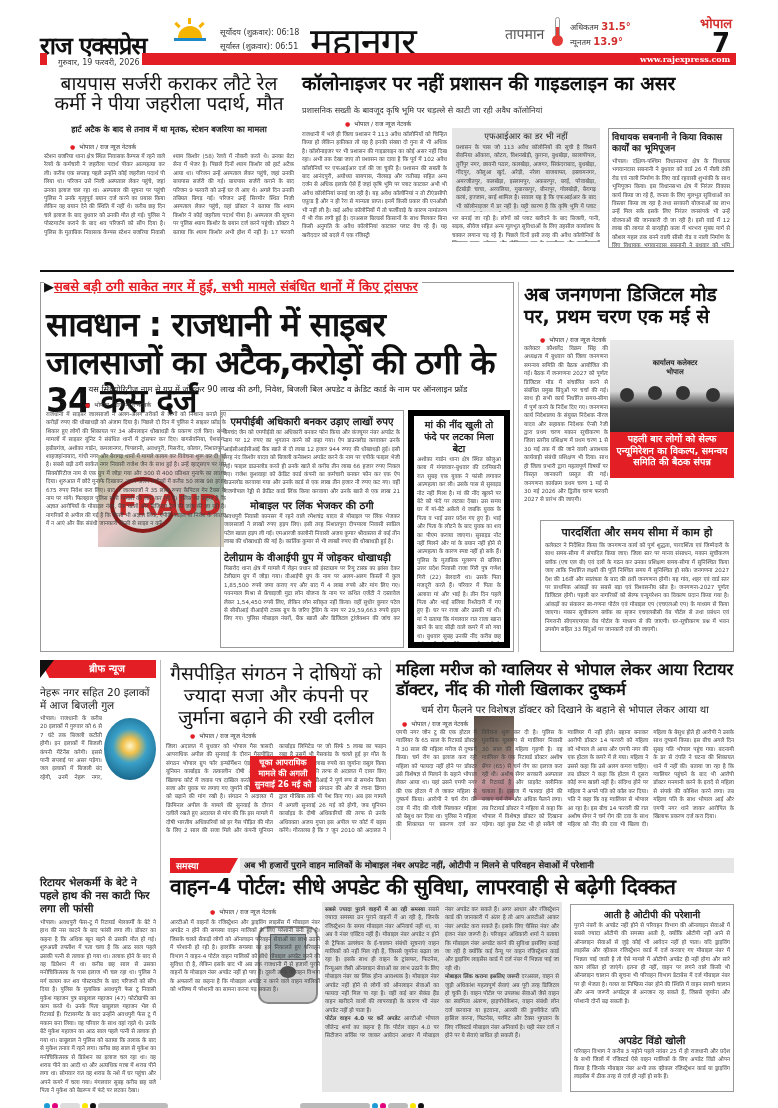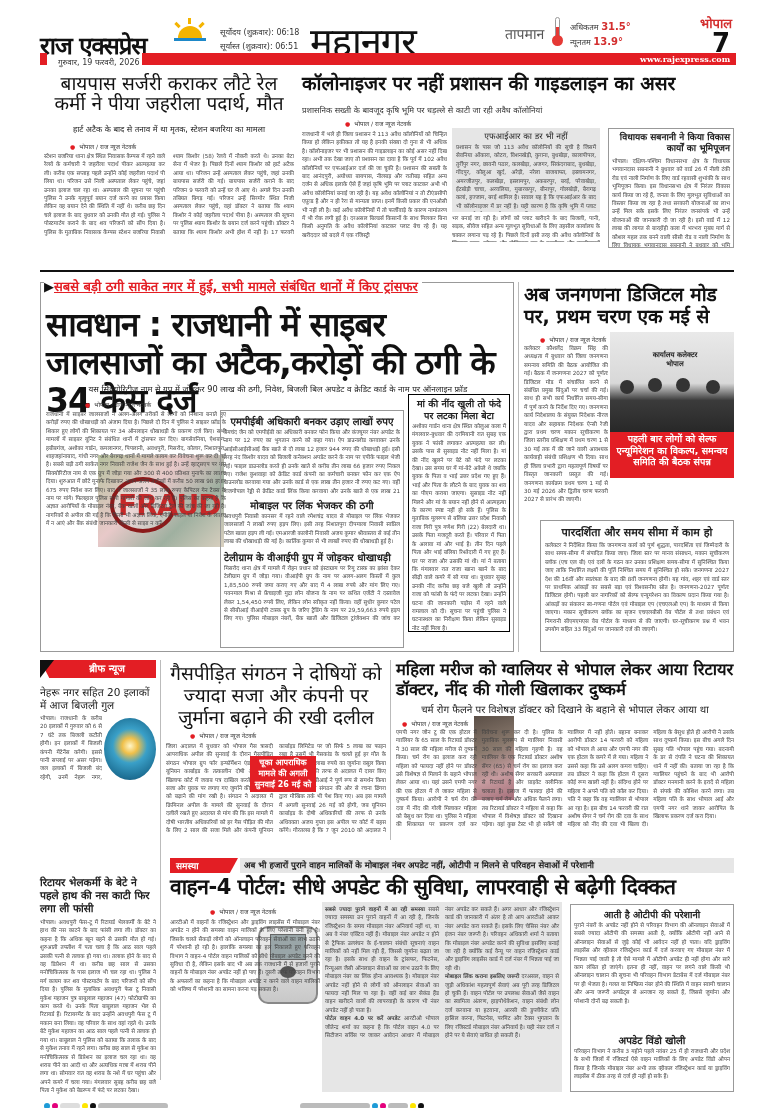--- a/index.html
+++ b/index.html
@@ -19,21 +19,21 @@
 .thermo .fill{position:absolute;left:4px;top:10px;width:3px;height:12px;background:#e53935}
 .temps{left:570px;top:20px;font-size:8px;line-height:14px;color:#333}
 .temps b{color:#d32f2f;font-size:10px}
 .city{left:700px;top:14px;font-size:13px;color:#d32f2f;font-weight:bold}
 .pageno{left:712px;top:28px;font-size:26px;font-weight:bold;color:#111}
 .date{left:58px;top:56px;font-size:8px;color:#333}
 .redbar{left:40px;top:53px;width:7px;height:12px;background:#e31e24}
 .redbar2{left:142px;top:53px;width:594px;height:12px;background:#e31e24}
 .url{left:640px;top:54px;font-size:8px;color:#fff;font-family:"DejaVu Serif",serif;font-weight:bold}
 .h1{font-family:"DejaVu Sans",sans-serif;color:#111;line-height:1.05}
-.sub{font-size:8.5px;font-weight:normal;color:#222}
+.sub{font-size:8.5px;font-weight:bold;color:#222}
 .byline{font-size:6px;color:#333}
 .byline:before{content:"●";color:#e31e24;margin-right:4px}
 .body{font-size:5.6px;line-height:8.4px;color:#444;text-align:justify}
 .rule{background:#111;height:1.5px}
 .box{border:1px solid #999}
 .grey{background:#e6e6e6}
 .redtag{background:#e31e24;color:#fff;font-weight:bold;text-align:center}
 .img{overflow:hidden}
 .regmark span{display:inline-block;width:6px;height:6px;border-radius:50%;margin-right:2px}
 </style>
@@ -79,21 +79,21 @@
 <div class="abs" style="left:302px;top:104px;width:300px;font-size:8px;color:#333">प्रशासनिक सख्ती के बावजूद कृषि भूमि पर धड़ल्ले से काटी जा रही अवैध कॉलोनियां</div>
 <div class="abs byline" style="left:345px;top:120px">भोपाल / राज न्यूज नेटवर्क</div>
 <div class="abs body" style="left:302px;top:130px;width:145px;height:110px;overflow:hidden">राजधानी में भले ही जिला प्रशासन ने 113 अवैध कॉलोनियों को चिन्हित किया हो लेकिन हकीकत तो यह है इनकी संख्या दो गुना से भी अधिक है। कॉलोनाइजर पर भी प्रशासन की गाइडलाइन का कोई असर नहीं दिख रहा। अभी तक देखा जाए तो प्रशासन का दावा है कि पूर्व में 102 अवैध कॉलोनियों पर एफआईआर दर्ज की जा चुकी है। प्रशासन की सख्ती के बाद आनंदपुरी, अयोध्या बायपास, नीलबड़ और रातीबड़ सहित अन्य दर्जन से अधिक इलाके ऐसे हैं जहां कृषि भूमि पर प्लाट काटकर अभी भी अवैध कॉलोनियां बनाई जा रही है। यह अवैध कॉलोनियां न तो टीएंडसीपी एप्रूव्ड हैं और न ही रेरा से मान्यता प्राप्त। इनमें किसी प्रकार की एनओसी भी नहीं ली है। कई अवैध कॉलोनियों में तो फर्जीवाड़े के कारण नामांतरण में भी रोक लगी हुई है। दरअसल बिल्डर्स किसानों के साथ मिलकर बिना किसी अनुमति के अवैध कॉलोनियां काटकर प्लाट बेच रहे हैं। यह खरीददार को बदले में एक रजिस्ट्री</div>
 <div class="abs grey" style="left:452px;top:128px;width:148px;height:84px;padding:2px 4px;overflow:hidden">
   <div style="font-size:8.5px;text-align:center;color:#222;margin-bottom:2px">एफआईआर का डर भी नहीं</div>
   <div class="body">प्रशासन के पास जो 113 अवैध कॉलोनियों की सूची है जिसमें सेवनिया ओंकारा, कोटरा, विशनखेड़ी, कुराना, बुधखेड़ा, कालापीपल, तुर्रीपुर नगर, छावनी पठार, कलखेड़ा, अजगर, सिकंदराबाद, बुधखेड़ा, गोंदपुर, कोलुआ खुर्द, अरेड़ी, नरेला बाजयाफ्त, इस्लामनगर, अमरजीतपुर, कलखेड़ा, इस्लामपुर, अकबरपुर, बरई, परेवाखेड़ा, ईंटखेड़ी चाचा, अरवलिया, मुबारकपुर, बीनापुर, गोलखेड़ी, बैरागढ़ कलां, हज्जाम, बरई शामिल है। सवाल यह है कि एफआईआर के बाद भी कॉलोनाइजर में डर नहीं है। यही कारण है कि कृषि भूमि में प्लाट काटकर बेचने का कारोबार थमा नहीं रहा।</div>
 </div>
 <div class="abs body" style="left:452px;top:214px;width:148px;height:28px;overflow:hidden">भर बनाई जा रही है। लोगों को प्लाट खरीदने के बाद बिजली, पानी, सड़क, सीवेज सहित अन्य मूलभूत सुविधाओं के लिए तहसील कार्यालय के चक्कर लगाना पड़ रहे हैं। पिछले दिनों इसी तरह की अवैध कॉलोनियों के खिलाफ हुजूर, कोलार और गोविंदपुरा वृत्त के एसडीएम और तहसीलदारों को कलेक्टर ने सख्ती के निर्देश दिए थे।</div>
 
 <div class="abs box" style="left:608px;top:128px;width:126px;height:120px;padding:3px;overflow:hidden">
-  <div style="font-size:9px;font-weight:bold;text-align:right;line-height:11px;margin-bottom:3px">विधायक सबनानी ने किया विकास कार्यों का भूमिपूजन</div>
+  <div style="font-size:9px;font-weight:bold;text-align:left;line-height:11px;margin-bottom:3px">विधायक सबनानी ने किया विकास कार्यों का भूमिपूजन</div>
   <div class="body">भोपाल। दक्षिण-पश्चिम विधानसभा क्षेत्र के विधायक भगवानदास सबनानी ने बुधवार को वार्ड 26 में नीली टंकी रोड एवं नाली निर्माण के लिए वार्ड रहवासी शुभांकी के साथ भूमिपूजन किया। इस विधानसभा क्षेत्र में निरंतर विकास कार्य किया जा रहे हैं, जनता के लिए मूलभूत सुविधाओं का विस्तार किया जा रहा है तथा सरकारी योजनाओं का लाभ उन्हें मिल सके इसके लिए निरंतर जनसंपर्क भी उन्हें योजनाओं की जानकारी दी जा रही है। इसी वार्ड में 12 लाख की लागत से बारहोंही कला में भरभरा मुख्य मार्ग से कौशल महल तक बनने वाली सीसी रोड व नाली निर्माण के लिए विधायक भगवानदास सबनानी ने बुधवार को भूमि पूजन किया। इस मौके पर बड़ी संख्या में वार्ड के रहवासी एवं गणमान्य लोग मौजूद रहे।</div>
 </div>
 
 <div class="abs rule" style="left:40px;top:270px;width:694px"></div>
 
 <div class="abs box" style="left:40px;top:282px;width:474px;height:370px"></div>
 <div class="abs" style="left:44px;top:277px;font-size:13px;font-weight:bold;color:#e31e24;background:#fff;padding-right:4px"><span style="color:#111">▶</span><span style="text-decoration:underline">सबसे बड़ी ठगी साकेत नगर में हुई, सभी मामले संबंधित थानों में किए ट्रांसफर</span></div>
 <div class="abs h1" style="left:46px;top:306px;width:464px;font-size:33px;font-weight:bold;letter-spacing:-1px;line-height:38px">सावधान : राजधानी में साइबर जालसाजों का अटैक,करोड़ों की ठगी के 34 केस दर्ज</div>
 <div class="abs" style="left:46px;top:383px;width:464px;font-size:8.2px;text-align:center;color:#222">यस सिक्योरिटीज नाम से ग्रुप में जोड़कर 90 लाख की ठगी, निवेश, बिजली बिल अपडेट व क्रेडिट कार्ड के नाम पर ऑनलाइन फ्रॉड</div>
 <div class="abs byline" style="left:85px;top:401px">भोपाल / राज न्यूज नेटवर्क</div>
@@ -105,28 +105,28 @@
   <span>राजधानी में साइबर जालसाजों ने अलग-अलग तरीकों से लोगों को निशाना बनाते हुए करोड़ों रुपए की धोखाधड़ी को अंजाम दिया है। पिछले दो दिन में पुलिस ने साइबर फ्रॉड के शिकार हुए लोगों की शिकायत पर 34 ऑनलाइन धोखाधड़ी के प्रकरण दर्ज किए। सभी मामलों में साइबर यूनिट ने संबंधित थानों में ट्रांसफर कर दिए। बागसेवनिया, ऐशबाग, हबीबगंज, अशोका गार्डन, कमलानगर, पिपलानी, अवधपुरी, मिसरोद, कोलार, निशातपुरा, शाहजहांनाबाद, गांधी नगर और बैरागढ़ थानों में मामले कायम कर विवेचना शुरू कर दी गई है। सबसे बड़ी ठगी साकेत नगर निवासी राजेश जैन के साथ हुई है। उन्हें व्हाट्सएप पर यस सिक्योरिटीज नाम से एक ग्रुप में जोड़ा गया और 300 से 400 प्रतिशत मुनाफे का लालच दिया। शुरुआत में छोटे मुनाफे दिखाकर अलग-अलग तारीखों में करीब 50 लाख 98 हजार 675 रुपए निवेश करा लिए। बाद में जालसाजों ने 35 लाख रुपए कैपिटल गेन टैक्स के नाम पर मांगे। फिलहाल पुलिस सभी मामलों की जांच कर रही है। पुलिस का कहना है कि अज्ञात आरोपियों के मोबाइल नंबर, बैंक खातों और डिजिटल ट्रेल की जांच की जा रही है। नागरिकों से अपील की गई है कि किसी भी अज्ञात लिंक, एपीके फाइल या निवेश के लालच में न आएं और बैंक संबंधी जानकारी किसी से साझा न करें।</span>
 </div>
 <div class="abs" style="left:220px;top:410px;width:184px;height:238px;border:1px solid #999;padding:3px;overflow:hidden">
   <div style="font-size:10px;font-weight:bold;text-align:center">एमपीईबी अधिकारी बनकर उड़ाए लाखों रुपए</div>
   <div class="body" style="height:66px;overflow:hidden">प्रेमचंद जैन को एमपीईबी का अधिकारी बनकर फोन किया और कंज्यूमर नंबर अपडेट के नाम पर 12 रुपए का भुगतान करने को कहा गया। ऐप डाउनलोड करवाकर उनके आईसीआईसीआई बैंक खाते से दो लाख 12 हजार 944 रुपए की धोखाधड़ी हुई। इसी तरह नंद किशोर यादव को बिजली कनेक्शन अपडेट करने के नाम पर एपीके फाइल भेजी गई। फाइल डाउनलोड करते ही उनके खाते से करीब तीन लाख 66 हजार रुपए निकल गए। राजेश कुशवाहा को क्रेडिट कार्ड कंपनी का कर्मचारी बनकर फोन कर एक ऐप डाउनलोड करवाया गया और उनके कार्ड से एक लाख तीन हजार नौ रुपए कट गए। वहीं राजगोपाल रेड्डी से क्रेडिट कार्ड लिंक किया करवाया और उनके खाते से एक लाख 21 हजार रुपए पार कर दिए गए।</div>
   <div style="font-size:10px;font-weight:bold;text-align:center;margin-top:4px">मोबाइल पर लिंक भेजकर की ठगी</div>
   <div class="body" style="height:34px;overflow:hidden">अवधपुरी निवासी कानसर में रहने वाले रमेशचंद्र यादव से मोबाइल पर लिंक भेजकर जालसाजों ने लाखों रुपए हड़प लिए। इसी तरह निशातपुरा दीपमाला निवासी स्वप्निल पटेल खाता हड़प ली गई। एमआरजी कालोनी निवासी अजय कुमार श्रीवास्तव से कई तीन लाख की धोखाधड़ी की गई है। कार्तिक कुमार से भी लाखों रुपए की धोखाधड़ी हुई है।</div>
   <div style="font-size:10px;font-weight:bold;text-align:left;margin-top:4px">टेलीग्राम के वीआईपी ग्रुप में जोड़कर धोखाधड़ी</div>
   <div class="body" style="height:60px;overflow:hidden">मिसरोद थाना क्षेत्र में मामले में रोहन प्रधान को इंस्टाग्राम पर रिमू टास्क का झांसा देकर टेलीग्राम ग्रुप में जोड़ा गया। वीआईपी ग्रुप के नाम पर अलग-अलग किस्तों में कुल 1,85,500 रुपये जमा कराए गए और बाद में 4 लाख रुपये और मांग लिए गए। पवनमाल मिश्रा से फ्रेंचाइजी मुद्रा लोन योजना के नाम पर कथित एजेंटी ने दस्तावेज लेकर 1,54,450 रुपये लिए, लेकिन लोन स्वीकृत नहीं किया। वहीं सुधीर कुमार पटेल से सीबीआई वीआईपी टास्क ग्रुप के जरिए ट्रैडिंग के नाम पर 29,59,663 रुपये हड़प लिए गए। पुलिस मोबाइल नंबरों, बैंक खातों और डिजिटल ट्रांजेक्शन की जांच कर आरोपियों की तलाश में जुटी है।</div>
 </div>
-<div class="abs" style="left:408px;top:394px;width:102px;height:238px;border:1px solid #000000;padding:3px;overflow:hidden">
+<div class="abs" style="left:408px;top:410px;width:102px;height:238px;border:6px solid #000000;padding:3px;overflow:hidden">
   <div style="font-size:9.5px;font-weight:bold;text-align:center;line-height:12px">मां की नींद खुली तो फंदे पर लटका मिला बेटा</div>
   <div class="body">अशोका गार्डन थाना क्षेत्र स्थित कोलुआ कला में मंगलवार-बुधवार की दरमियानी रात सुबह एक युवक ने फांसी लगाकर आत्महत्या कर ली। उसके पास से सुसाइड नोट नहीं मिला है। मां की नींद खुलने पर बेटे को फंदे पर लटका देखा। उस समय घर में मां-बेटे अकेले थे जबकि युवक के पिता व भाई उत्तर प्रदेश गए हुए हैं। भाई और पिता के लौटने के बाद युवक का शव का पीएम कराया जाएगा। सुसाइड नोट नहीं मिलने और मां के बयान नहीं होने से आत्महत्या के कारण स्पष्ट नहीं हो सके हैं। पुलिस के मुताबिक मूलरूप से बलिया उत्तर प्रदेश निवासी राजा गिरी पुत्र गणेश गिरी (22) बेलदारी था। उसके पिता मजदूरी करते हैं। परिवार में पिता के अलावा मां और भाई है। तीन दिन पहले पिता और भाई बलिया रिश्तेदारी में गए हुए हैं। घर पर राजा और उसकी मां थी। मां ने बताया कि मंगलवार रात राजा खाना खाने के बाद सीढ़ी वाले कमरे में सो गया था। बुधवार सुबह उनकी नींद करीब छह बजे खुली तो उन्होंने राजा को फांसी के फंदे पर लटका देखा। उन्होंने घटना की जानकारी पड़ोस में रहने वाले रामलाल को दी। सूचना पर पहुंची पुलिस ने घटनास्थल का निरीक्षण किया लेकिन सुसाइड नोट नहीं मिला है।</div>
 </div>
 
 <div class="abs h1" style="left:524px;top:283px;width:214px;font-size:19px;font-weight:bold;line-height:22px">अब जनगणना डिजिटल मोड पर, प्रथम चरण एक मई से</div>
 <div class="abs byline" style="left:540px;top:336px">भोपाल / राज न्यूज नेटवर्क</div>
-<div class="abs img" style="left:610px;top:332px;width:124px;height:114px;background:linear-gradient(180deg,#e9e9e9 0%,#d8d8d8 45%,#3b3b3b 60%,#1f1f1f 100%)">
+<div class="abs img" style="left:610px;top:340px;width:124px;height:114px;background:linear-gradient(180deg,#e9e9e9 0%,#d8d8d8 45%,#3b3b3b 60%,#1f1f1f 100%)">
   <div style="position:absolute;left:40px;top:18px;font-size:7px;font-weight:bold;color:#222;text-align:center;width:50px">कार्यालय कलेक्टर भोपाल</div>
   <div style="position:absolute;left:10px;top:48px;width:14px;height:14px;border-radius:50%;background:#333"></div>
   <div style="position:absolute;left:38px;top:46px;width:14px;height:14px;border-radius:50%;background:#333"></div>
   <div style="position:absolute;left:66px;top:46px;width:14px;height:14px;border-radius:50%;background:#333"></div>
   <div style="position:absolute;left:96px;top:48px;width:14px;height:14px;border-radius:50%;background:#333"></div>
 </div>
 <div class="abs redtag" style="left:610px;top:432px;width:124px;height:46px;font-size:9.5px;line-height:11.5px;padding:1px 3px">पहली बार लोगों को सेल्फ एन्यूमिरेशन का विकल्प, समन्वय समिति की बैठक संपन्न</div>
 <div class="abs body" style="left:524px;top:344px;width:84px;height:170px;overflow:hidden">कलेक्टर कौशलेंद्र विक्रम सिंह की अध्यक्षता में बुधवार को जिला जनगणना समन्वय समिति की बैठक आयोजित की गई। बैठक में जनगणना 2027 को पूर्णतः डिजिटल मोड में संचालित करने से संबंधित प्रमुख बिंदुओं पर चर्चा की गई। साथ ही सभी कार्य निर्धारित समय-सीमा में पूर्ण करने के निर्देश दिए गए। जनगणना कार्य निदेशालय के संयुक्त निदेशक नीरज यादव और सहायक निदेशक ऐन्सी रेजी द्वारा प्रथम चरण मकान सूचीकरण के जिला स्तरीय प्रशिक्षण में प्रथम चरण 1 से 30 मई तक में की जाने वाली आवश्यक कार्यवाही संबंधी प्रशिक्षण भी दिया। साथ ही जिला प्रभारी द्वारा महत्वपूर्ण विषयों पर विस्तृत जानकारी प्रस्तुत की गई। जनगणना कार्यक्रम प्रथम चरण 1 मई से 30 मई 2026 और द्वितीय चरण फरवरी 2027 से प्रारंभ की जाएगी।</div>
 <div class="abs box" style="left:540px;top:520px;width:194px;height:132px;padding:3px 4px;overflow:hidden">
   <div style="font-size:11px;font-weight:bold;text-align:center;margin-bottom:2px">पारदर्शिता और समय सीमा में काम हो</div>

